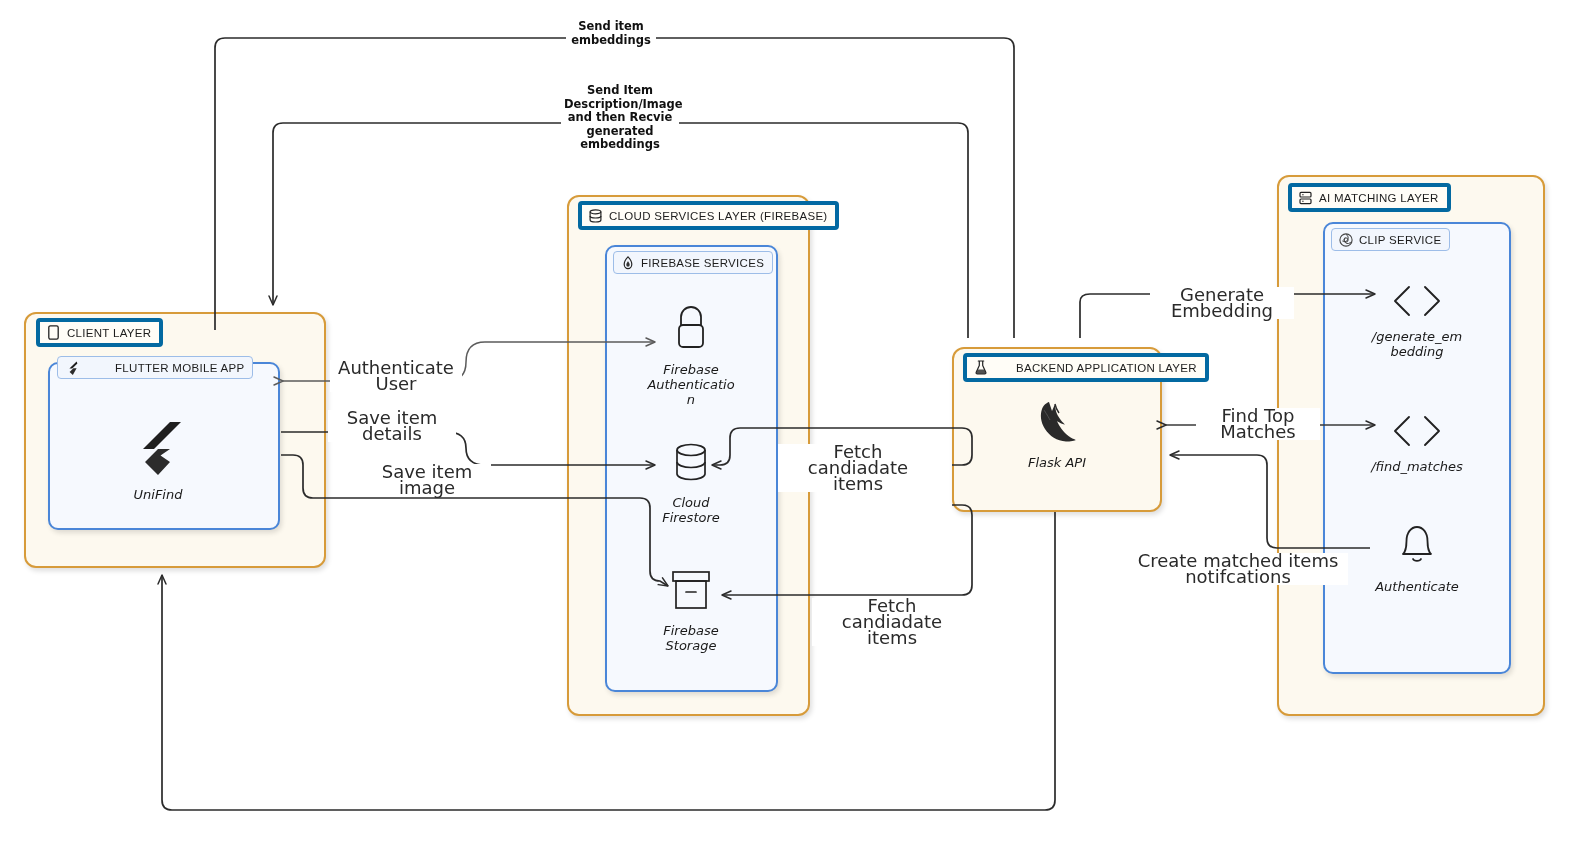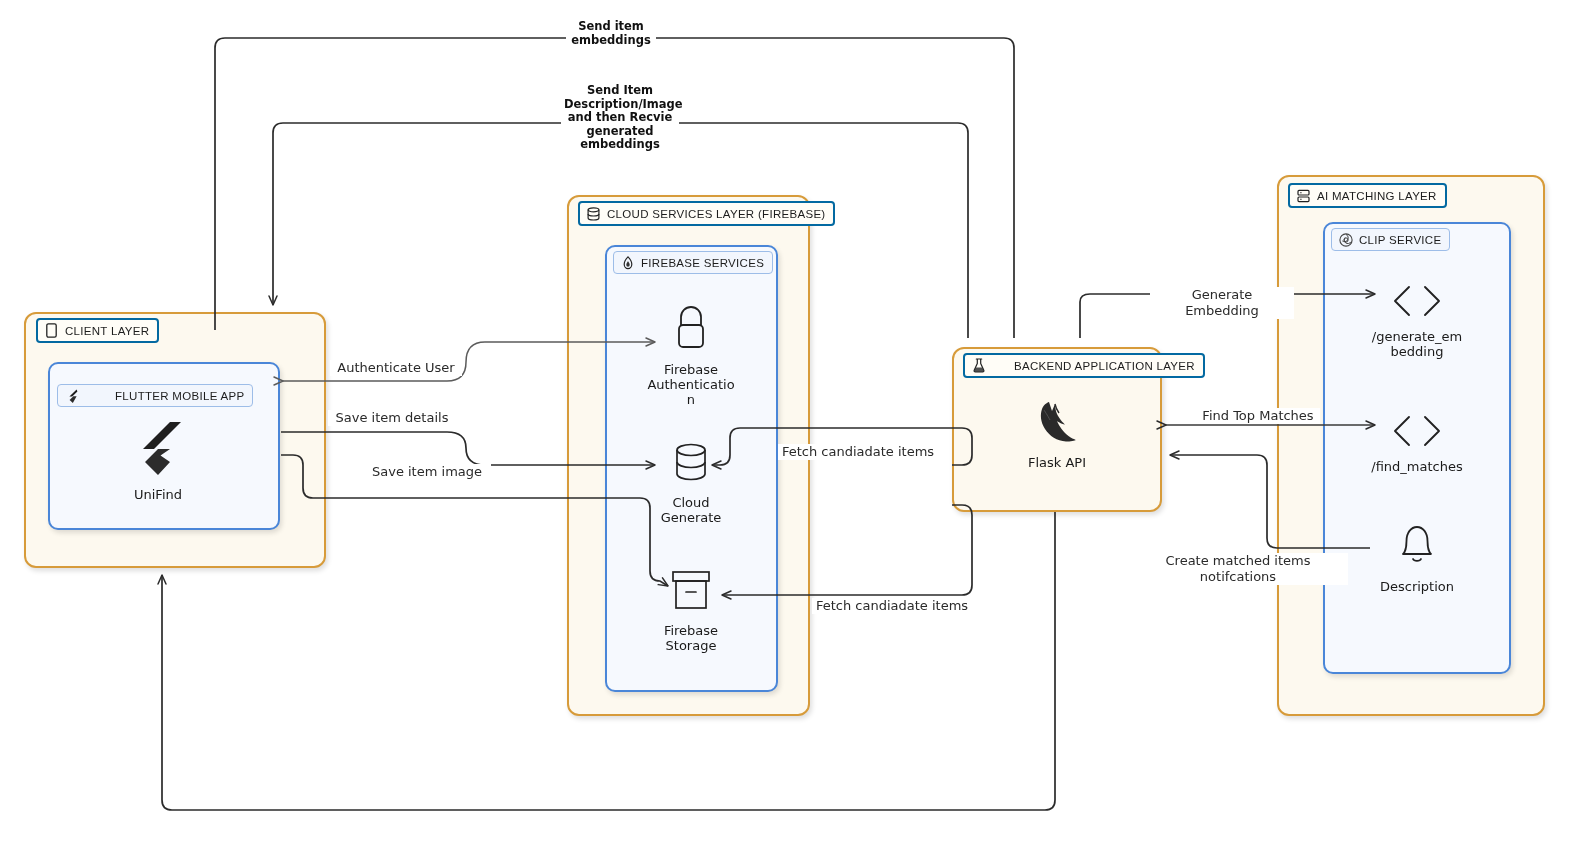--- a/index.html
+++ b/index.html
@@ -50,56 +50,57 @@
     padding: 3px 8px 3px 6px;
     font-size: 11.5px;
     letter-spacing: 0.3px;
     color: #1d1d1d;
     white-space: nowrap;
     border-radius: 4px;
     z-index: 4;
   }
   .badge.orange {
     background: #fffdf7;
-    border: 2px solid #0369a1;
+    border: 4px solid #0369a1;
   }
   .badge.blue {
     background: #f2f6fd;
     border: 1px solid #9dbde8;
   }
   .badge .glyph {
     display: inline-flex;
     width: 15px; height: 15px;
     align-items: center; justify-content: center;
     flex: 0 0 auto;
   }
   
   .node {
     position: absolute;
     display: flex;
     flex-direction: column;
     align-items: center;
     z-index: 4;
+    font-style: italic;
   }
   .node .nicon {
     display: block;
   }
   .node .nlabel {
     margin-top: 7px;
     font-size: 13px;
     line-height: 15px;
     color: #1a1a1a;
     text-align: center;
     font-family: "DejaVu Sans", "Liberation Sans", sans-serif;
     white-space: pre-line;
   }
   
   .elabel {
     position: absolute;
-    font-size: 13px;
+    font-size: 18px;
     line-height: 16px;
     color: #2a2a2a;
     text-align: center;
     background: #ffffff;
     padding: 0 3px;
     white-space: pre-line;
     z-index: 6;
     font-family: "DejaVu Sans", "Liberation Sans", sans-serif;
   }
   .elabel.small {
@@ -158,21 +159,21 @@
     <span class="glyph">
       <svg width="11" height="15" viewBox="0 0 11 15">
         <rect x="0.8" y="0.8" width="9.4" height="13.4" rx="1.6" fill="none" stroke="#222" stroke-width="1.3"></rect>
       </svg>
     </span>
     <span>CLIENT LAYER</span>
   </div>
 
   <div class="subsys" style="left:48px; top:362px; width:232px; height:168px;">
   </div>
-  <div class="badge blue" style="left:57px; top:384px;gap:36px;">
+  <div class="badge blue" style="left:57px; top:356px;gap:36px;">
     <span class="glyph">
       <svg width="13" height="14" viewBox="0 0 13 14">
         <path d="M11.6,0.4 L4.4,7.6 L7.2,7.6 L12.4,2.4 Z" fill="#1c1c1c"></path>
         <path d="M11.6,7.2 L8.4,7.2 L4.6,11 L7.8,14 Z" fill="#2b2b2b"></path>
         <path d="M0.6,7.5 L3.4,4.7 L6.2,7.5 L3.4,10.3 Z" fill="#1c1c1c" opacity="0"></path>
       </svg>
     </span>
     <span>FLUTTER MOBILE APP</span>
   </div>
 
@@ -227,21 +228,21 @@
 
   <div class="node" style="left:641px; top:442px; width:100px;">
     <span class="nicon">
       <svg width="44" height="42" viewBox="0 0 44 42">
         <ellipse cx="22" cy="8" rx="14" ry="5.5" fill="none" stroke="#222" stroke-width="1.7"></ellipse>
         <path d="M8,8 L8,32 C8,35 14.3,37.5 22,37.5 C29.7,37.5 36,35 36,32 L36,8" fill="none" stroke="#222" stroke-width="1.7"></path>
         <path d="M8,20 C8,23 14.3,25.5 22,25.5 C29.7,25.5 36,23 36,20" fill="none" stroke="#222" stroke-width="1.7"></path>
       </svg>
     </span>
     <span class="nlabel">Cloud
-Generate</span>
+Firestore</span>
   </div>
 
   <div class="node" style="left:641px; top:570px; width:100px;">
     <span class="nicon">
       <svg width="46" height="42" viewBox="0 0 46 42">
         <rect x="5" y="2" width="36" height="9" fill="none" stroke="#222" stroke-width="1.7"></rect>
         <rect x="8" y="11" width="30" height="27" fill="none" stroke="#222" stroke-width="1.7"></rect>
         <line x1="18" y1="22" x2="28" y2="22" stroke="#222" stroke-width="1.7" stroke-linecap="round"></line>
       </svg>
     </span>
@@ -329,21 +330,21 @@
   </div>
 
   <div class="node" style="left:1362px; top:520px; width:110px;">
     <span class="nicon">
       <svg width="50" height="48" viewBox="0 0 50 48">
         <path d="M11,34 C11,34 14.5,31 14.5,21 C14.5,12.7 19,7 25,7
                  C31,7 35.5,12.7 35.5,21 C35.5,31 39,34 39,34 Z" fill="none" stroke="#222" stroke-width="1.8" stroke-linejoin="round"></path>
         <path d="M21,39 C22,41.5 28,41.5 29,39" fill="none" stroke="#222" stroke-width="1.8" stroke-linecap="round"></path>
       </svg>
     </span>
-    <span class="nlabel">Description</span>
+    <span class="nlabel">Authenticate</span>
   </div>
 
   <div class="elabel small" style="left:566px; top:20px; width:90px;">Send item
 embeddings</div>
 
   <div class="elabel small" style="left:561px; top:84px; width:118px;">Send Item
 Description/Image
 and then Recvie
 generated
 embeddings</div>

